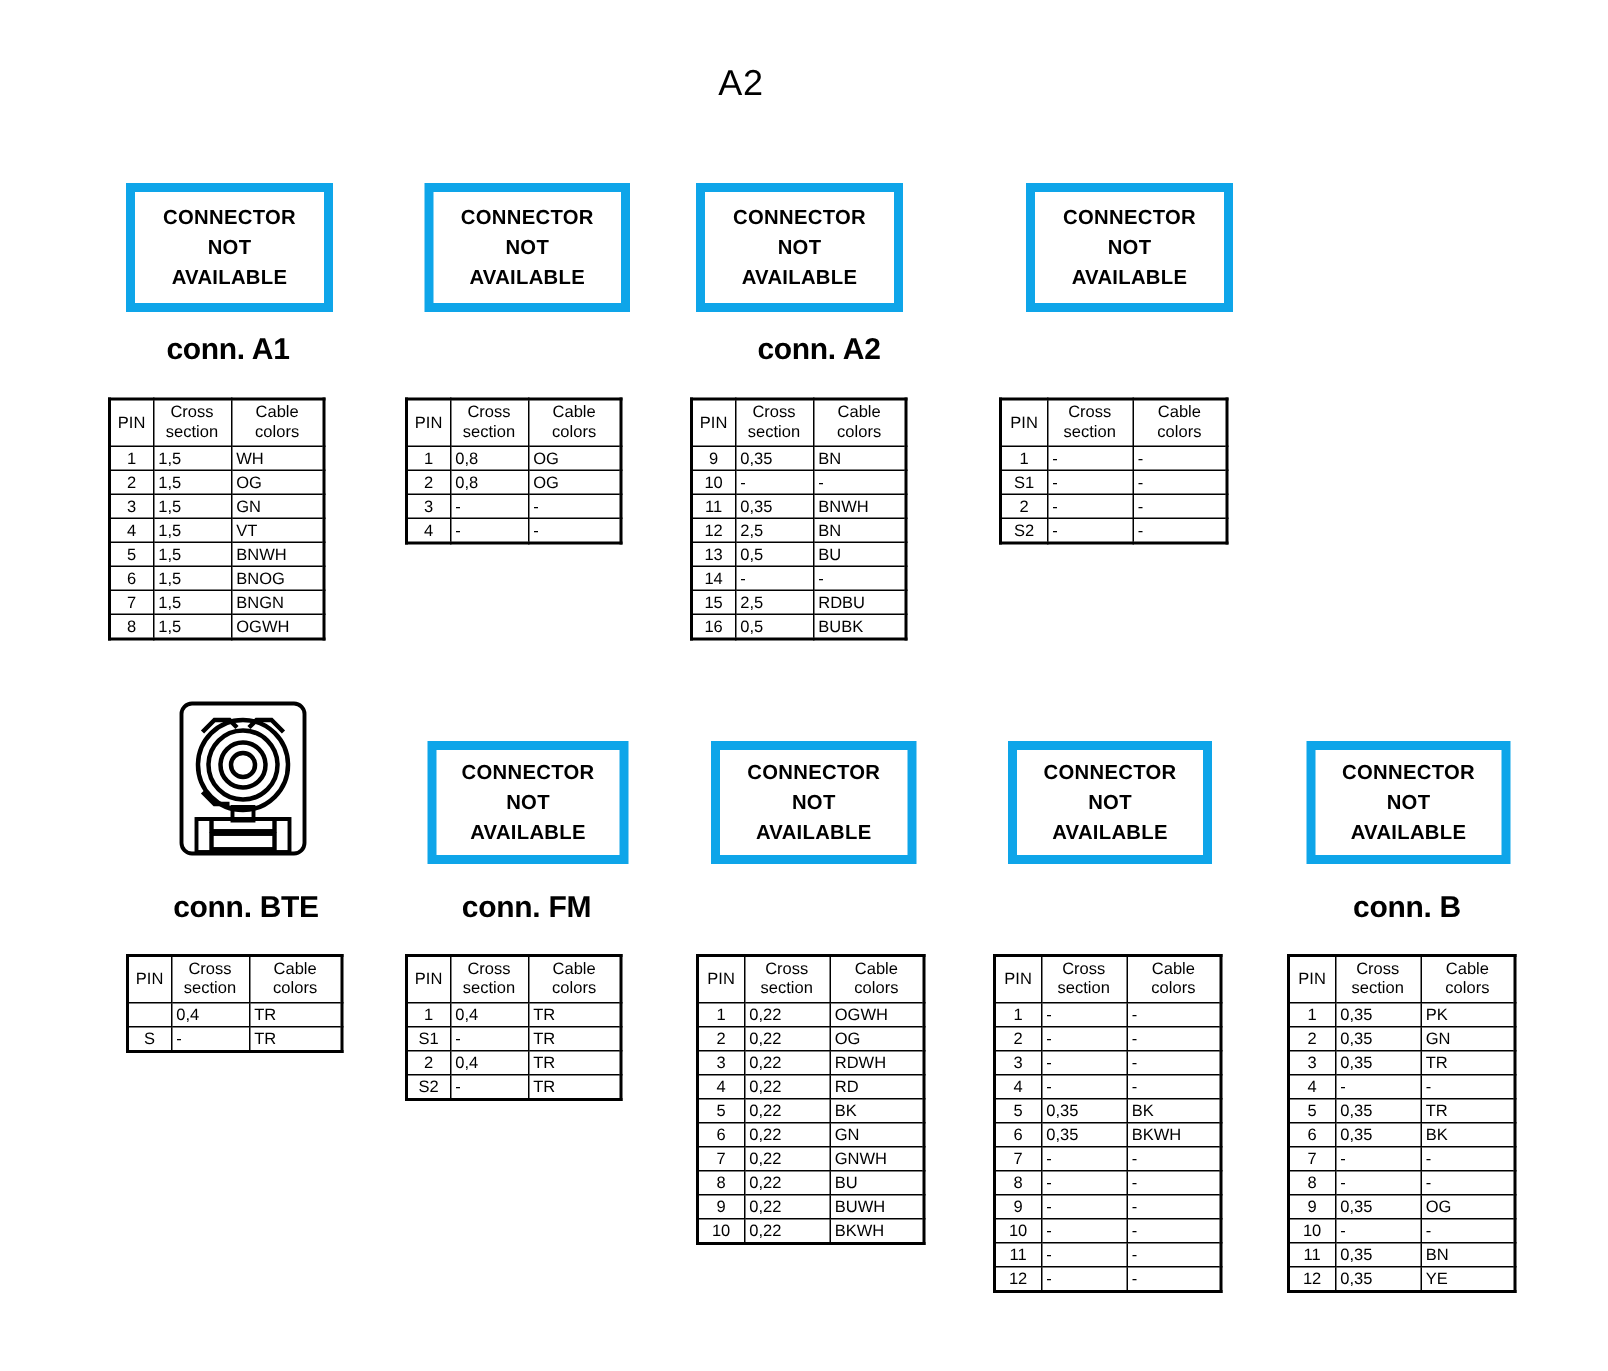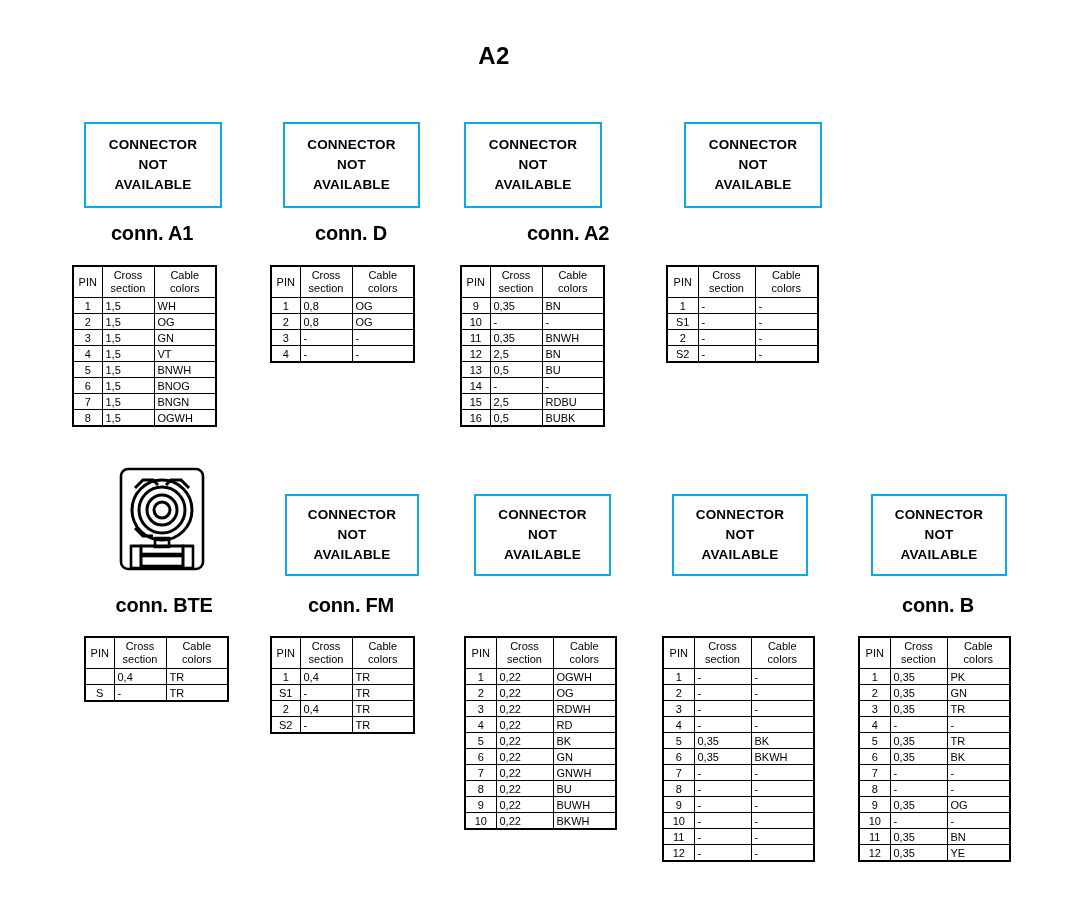--- a/index.html
+++ b/index.html
@@ -17,32 +17,32 @@
   }
 
   
   #page-title {
     position: absolute;
     top: 42px;
     left: 0;
     width: 988px;
     text-align: center;
     font-size: 24px;
-    font-weight: bold;
+    font-weight: normal;
     letter-spacing: 0.5px;
   }
 
   
   .conn-block {
     position: absolute;
   }
 
   .na-box {
     box-sizing: border-box;
-    border: 2px solid #0ea5e9;
+    border: 6px solid #0ea5e9;
     background: #fff;
     text-align: center;
     font-size: 13.5px;
     font-weight: bold;
     line-height: 1.48;
     letter-spacing: 0.2px;
     display: flex;
     flex-direction: column;
     justify-content: center;
     align-items: center;
@@ -171,21 +171,20 @@
           </tr>
         </tbody>
       </table>
     </div>
     <div class="conn-block" style="left: 0px; top: 0px; width: 1072px; height: 914px; pointer-events: none;">
       <div class="na-box" style="position: absolute; left: 283px; top: 122px; width: 137px; height: 86px;">
         <span>CONNECTOR</span>
         <span>NOT</span>
         <span>AVAILABLE</span>
       </div>
-      <div class="conn-label" style="position: absolute; left: 270px; top: 222px; width: 162px;">conn. D</div>
       <table class="pin-table" style="position: absolute; left: 270px; top: 265px;">
         <colgroup>
           <col class="w-pin">
           <col class="w-sec">
           <col class="w-col">
         </colgroup>
         <thead>
           <tr>
             <th>PIN</th>
             <th><span>Cross</span><br><span>section</span></th>
@@ -215,21 +214,21 @@
           </tr>
         </tbody>
       </table>
     </div>
     <div class="conn-block" style="left: 0px; top: 0px; width: 1072px; height: 914px; pointer-events: none;">
       <div class="na-box" style="position: absolute; left: 464px; top: 122px; width: 138px; height: 86px;">
         <span>CONNECTOR</span>
         <span>NOT</span>
         <span>AVAILABLE</span>
       </div>
-      <div class="conn-label" style="position: absolute; left: 488px; top: 222px; width: 160px;">conn. A2</div>
+      <div class="conn-label" style="position: absolute; left: 466px; top: 222px; width: 160px;">conn. A2</div>
       <table class="pin-table" style="position: absolute; left: 460px; top: 265px;">
         <colgroup>
           <col class="w-pin">
           <col class="w-sec">
           <col class="w-col">
         </colgroup>
         <thead>
           <tr>
             <th>PIN</th>
             <th><span>Cross</span><br><span>section</span></th>

